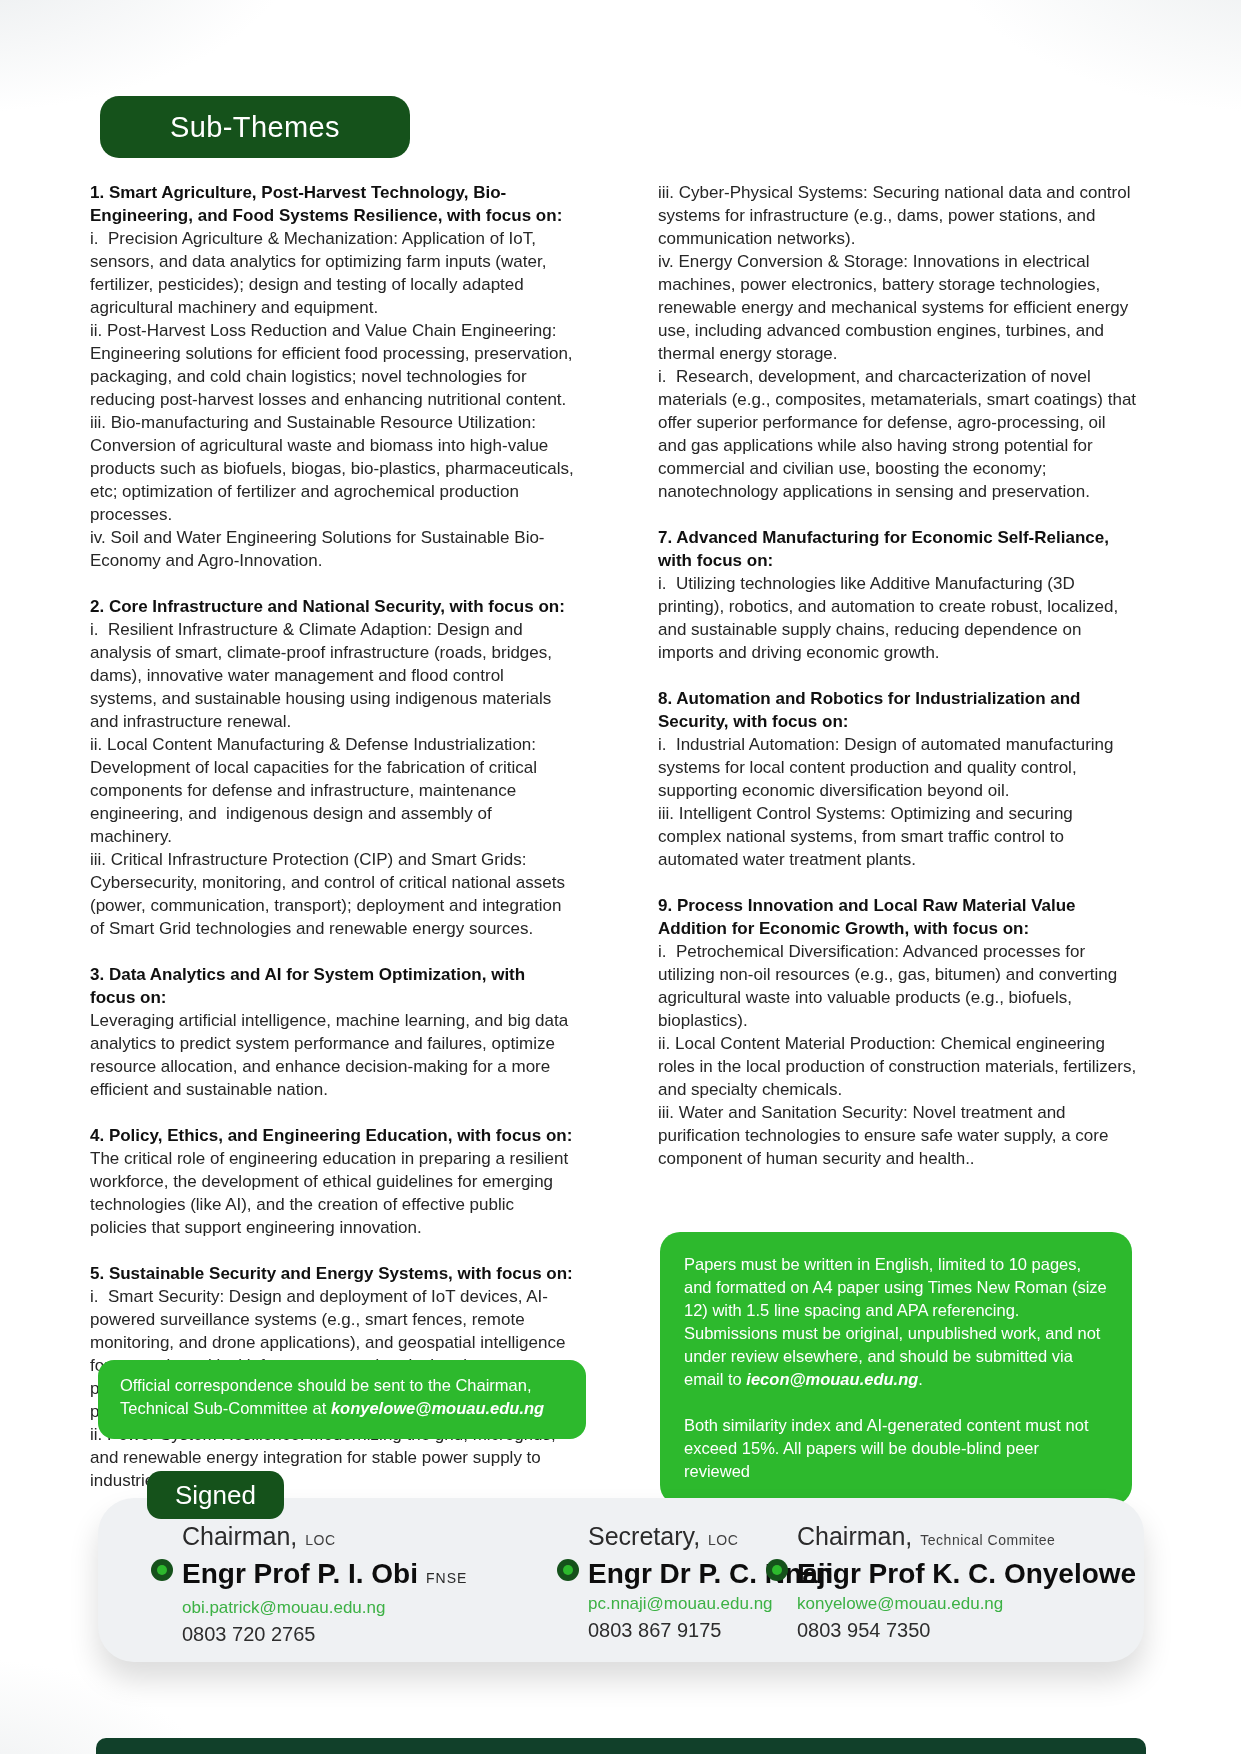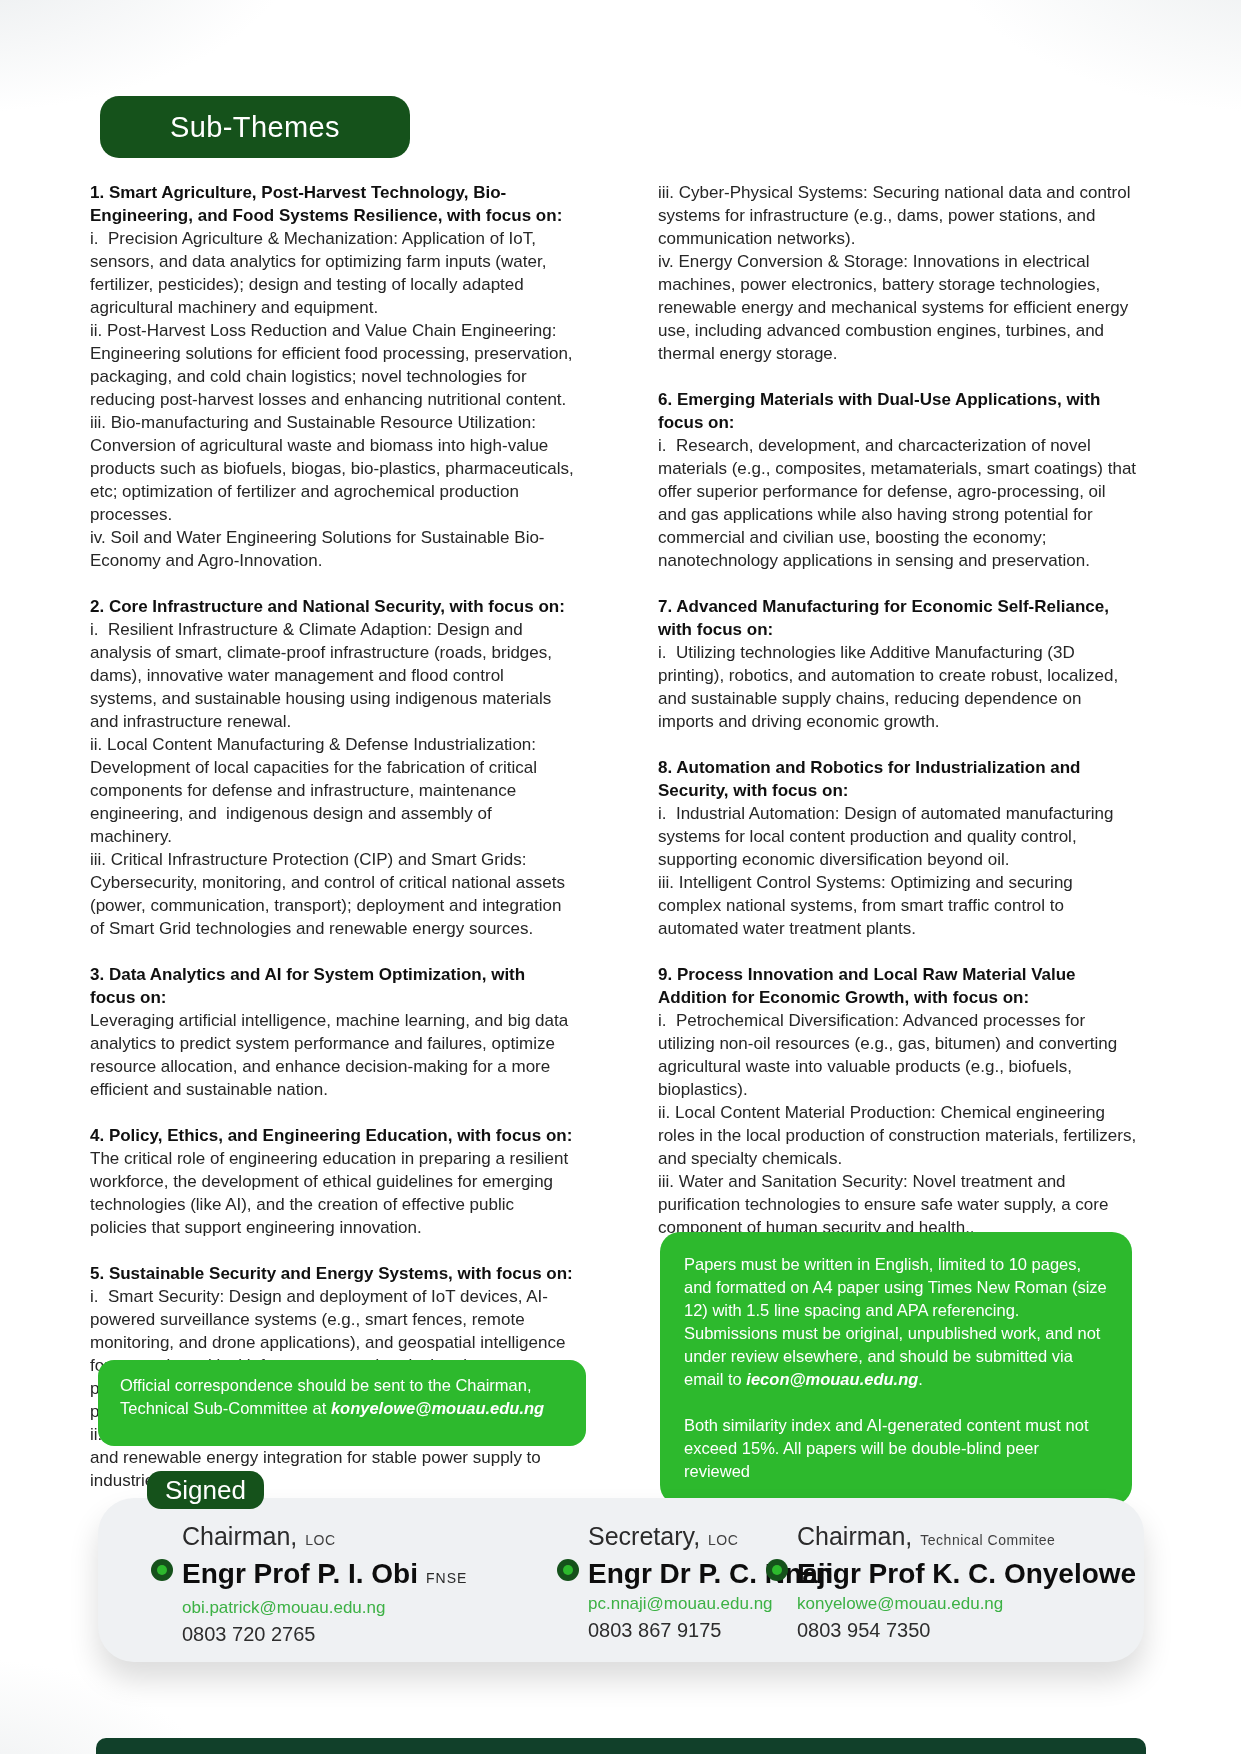--- a/index.html
+++ b/index.html
@@ -22,27 +22,27 @@
   .col{position:absolute;top:181px;font-size:17px;line-height:23px;color:#262626;}
   .col-left{left:90px;width:484px;}
   .col-right{left:658px;width:480px;}
   .th{font-weight:700;color:#101010;margin:23px 0 0 0;}
   .th:first-child{margin-top:0;}
   .ti{margin:0;}
   .green-box{
     position:absolute;background:#2db92d;color:#ffffff;box-sizing:border-box;
     font-size:16.5px;line-height:23px;
   }
-  .box-left{left:98px;top:1360px;width:488px;border-radius:16px;padding:14px 22px 26px;}
+  .box-left{left:98px;top:1360px;width:488px;border-radius:16px;padding:14px 22px 19px;}
   .box-right{left:660px;top:1232px;width:472px;min-height:196px;border-radius:20px;padding:21px 24px 22px;}
   .green-box p{margin:0;}
   .box-right p + p{margin-top:23px;}
   .em{font-weight:700;font-style:italic;}
   .signed-pill{
-    position:absolute;left:147px;top:1471px;height:38px;padding:0 18px;
+    position:absolute;left:147px;top:1471px;height:48px;padding:0 28px;
     background:#15521b;border-radius:14px;color:#fff;
     display:flex;align-items:center;font-size:26px;font-weight:500;z-index:2;
   }
   .sig-card{
     position:absolute;left:98px;top:1498px;width:1046px;height:164px;
     background:#eff1f3;border-radius:36px;z-index:1;
     box-shadow:0 18px 30px rgba(0,0,0,0.14);
   }
   .sig{position:absolute;top:22px;}
   .sig-1{left:84px;}
@@ -93,21 +93,20 @@
 
     <p class="th">5. Sustainable Security and Energy Systems, with focus on:</p>
     <p class="ti">i.&nbsp; Smart Security: Design and deployment of IoT devices, AI-powered surveillance systems (e.g., smart fences, remote monitoring, and drone applications), and geospatial intelligence for protecting critical infrastructure and agricultural perimeters/border surveillance to mitigate pilfering of farm products, and for agricultural mapping.</p>
     <p class="ti">ii. Power System Resilience: Modernizing the grid, microgrids, and renewable energy integration for stable power supply to industries and farms.</p>
   </div>
 
   <div class="col col-right">
     <p class="ti">iii. Cyber-Physical Systems: Securing national data and control systems for infrastructure (e.g., dams, power stations, and communication networks).</p>
     <p class="ti">iv. Energy Conversion &amp; Storage: Innovations in electrical machines, power electronics, battery storage technologies, renewable energy and mechanical systems for efficient energy use, including advanced combustion engines, turbines, and thermal energy storage.</p>
 
-    <p class="th">6. Emerging Materials with Dual-Use Applications, with focus on:</p>
     <p class="ti">i.&nbsp; Research, development, and charcacterization of novel materials (e.g., composites, metamaterials, smart coatings) that offer superior performance for defense, agro-processing, oil and gas applications while also having strong potential for commercial and civilian use, boosting the economy; nanotechnology applications in sensing and preservation.</p>
 
     <p class="th">7. Advanced Manufacturing for Economic Self-Reliance, with focus on:</p>
     <p class="ti">i.&nbsp; Utilizing technologies like Additive Manufacturing (3D printing), robotics, and automation to create robust, localized, and sustainable supply chains, reducing dependence on imports and driving economic growth.</p>
 
     <p class="th">8. Automation and Robotics for Industrialization and Security, with focus on:</p>
     <p class="ti">i.&nbsp; Industrial Automation: Design of automated manufacturing systems for local content production and quality control, supporting economic diversification beyond oil.</p>
     <p class="ti">iii. Intelligent Control Systems: Optimizing and securing complex national systems, from smart traffic control to automated water treatment plants.</p>
 
     <p class="th">9. Process Innovation and Local Raw Material Value Addition for Economic Growth, with focus on:</p>

